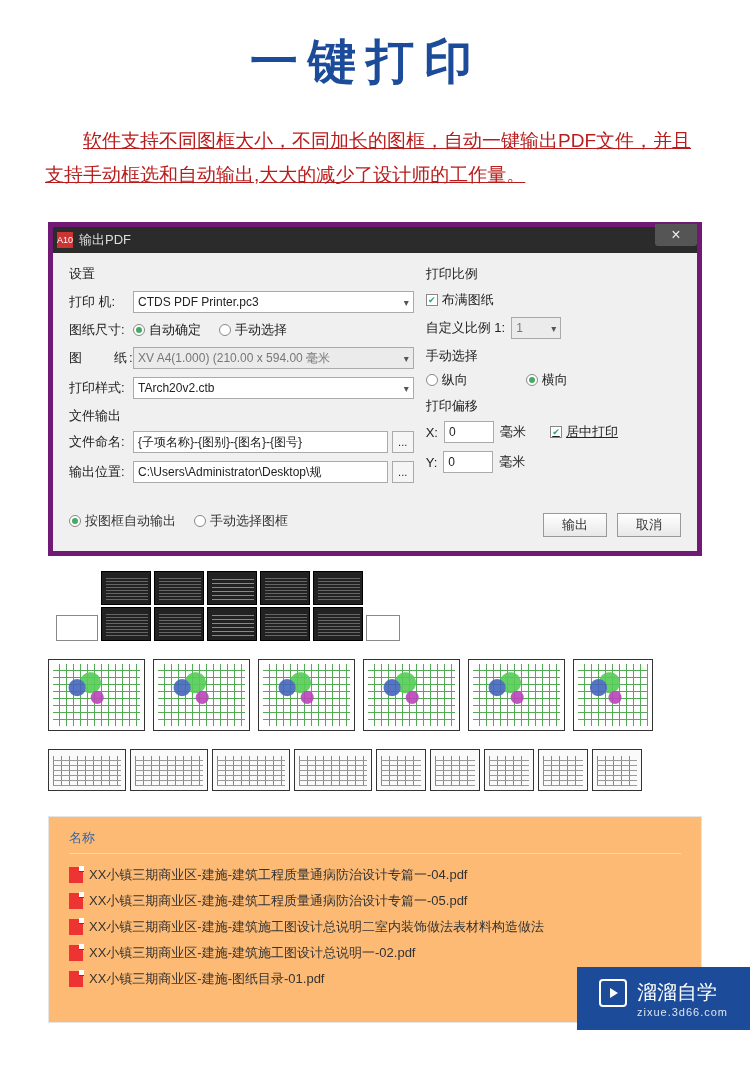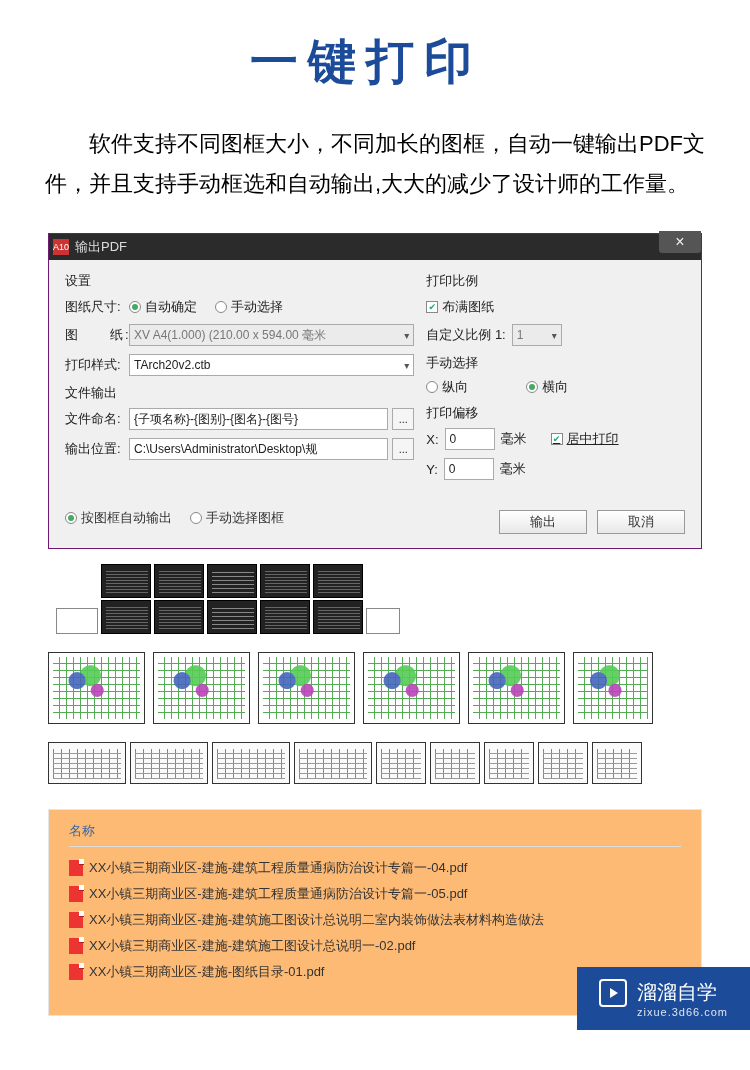--- a/index.html
+++ b/index.html
@@ -11,30 +11,31 @@
     }
     .title {
       text-align: center;
       color: #1b4b99;
       font-size: 48px;
       font-weight: bold;
       letter-spacing: 10px;
       padding: 30px 18px 20px 0;
     }
     .desc {
-      font-size: 22px;
-      color: #000000;
+      font-size: 19px;
+      color: #b91c1c;
       line-height: 1.8;
       padding: 10px 45px 20px 45px;
       text-indent: 2em;
+      text-decoration: underline;
     }
     
     .dialog {
       margin: 10px 48px 15px 48px;
-      border: 1px solid #701a75;
+      border: 5px solid #701a75;
       background: #f0f0f0;
     }
     .titlebar {
       background: #2b2b2b;
       color: #ddd;
       height: 26px;
       display: flex;
       align-items: center;
       padding: 0 0 0 4px;
       position: relative;
@@ -128,21 +129,21 @@
     }
     .section-title { margin: 8px 0 6px 0; }
     .offset-row { display: flex; align-items: center; margin-bottom: 8px; }
     .offset-row .small-input {
       width: 50px; height: 22px; border: 1px solid #aaa; background: #fff;
       padding: 0 4px; font-size: 12px; margin: 0 6px;
       display:flex; align-items:center;
     }
     .btn-row { display: flex; justify-content: flex-end; gap: 10px; margin-top: 8px; }
     .btn {
-      width: 88px; height: 24px; border: 1px solid #999;
+      width: 64px; height: 24px; border: 1px solid #999;
       background: linear-gradient(#fff,#e8e8e8);
       font-size: 13px;
       display: flex; align-items:center; justify-content:center;
     }
     .dialog-bottom {
       padding: 0 16px 14px 16px;
       font-size: 13px;
       display: flex; justify-content: space-between; align-items: center;
     }
     .dialog-bottom .radio-group { display: flex; }
@@ -257,20 +258,26 @@
     <div class="titlebar-icon">A10</div>
     <div class="titlebar-text">输出PDF</div>
     <div class="titlebar-close">×</div>
   </div>
 
   <div class="dialog-body">
 
     <div class="left-col">
       <div class="group-title">设置</div>
 
+      <div class="form-row">
+        <div class="form-label">打印 机:</div>
+        <div class="combo">
+              <span>CTDS PDF Printer.pc3</span>
+            </div>
+      </div>
 
       <div class="form-row">
         <div class="form-label">图纸尺寸:</div>
         <div class="radio">
           <span class="radio-dot checked"></span>
           <span>自动确定</span>
         </div>
         <div class="radio">
           <span class="radio-dot"></span>
           <span>手动选择</span>

